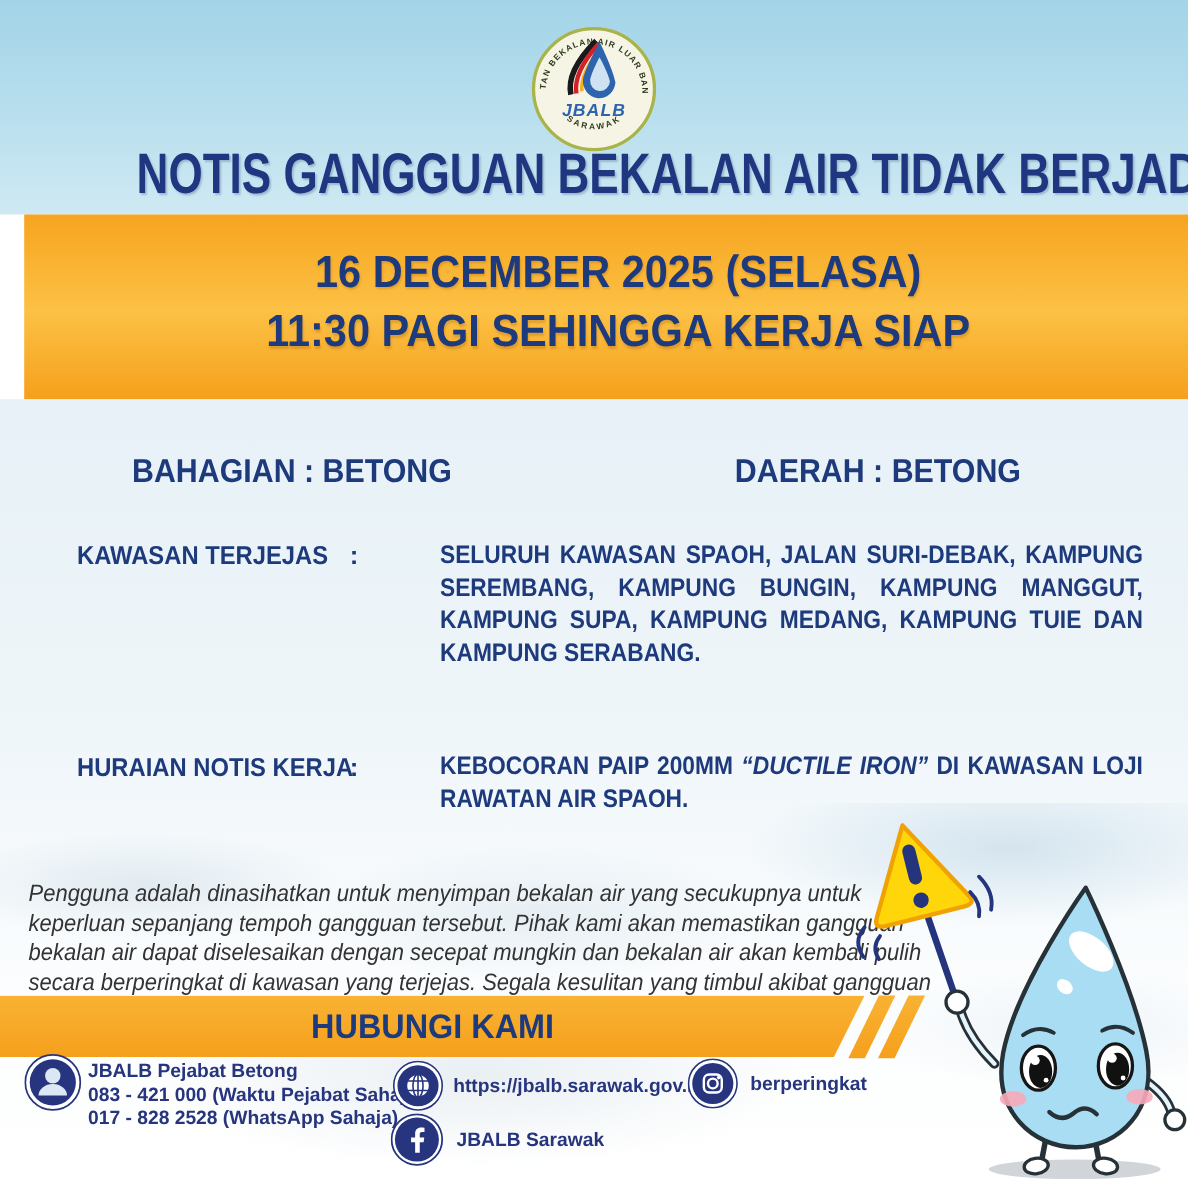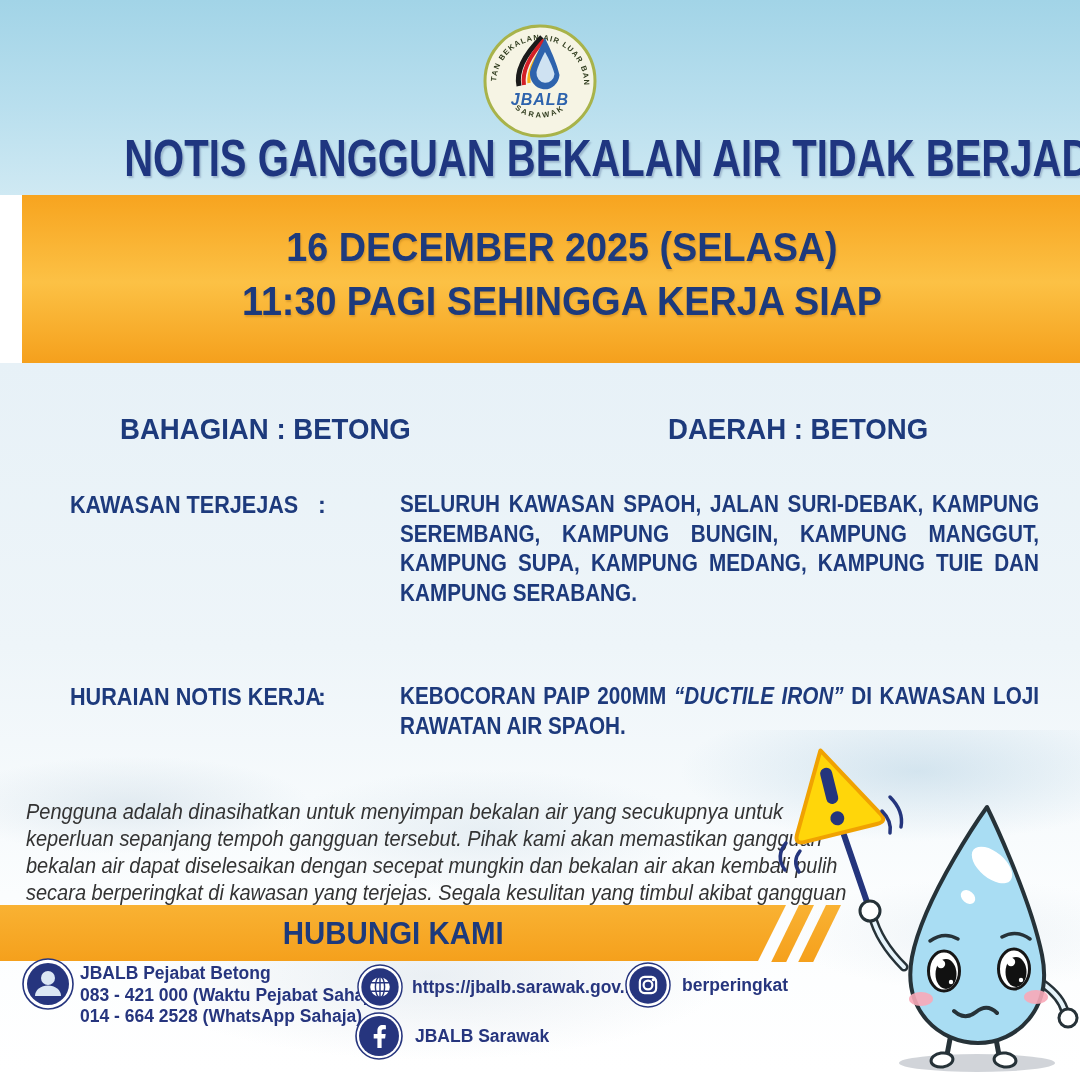--- a/index.html
+++ b/index.html
@@ -150,21 +150,21 @@
 
   <svg class="fi" style="left:22px;top:958px;" width="52" height="52" viewBox="0 0 52 52">
     <circle cx="26" cy="26" r="25" fill="#ffffff" stroke="#26357e" stroke-width="1.6"></circle>
     <circle cx="26" cy="26" r="21" fill="#26357e"></circle>
     <circle cx="26" cy="20" r="7" fill="#dbe7f4"></circle>
     <path d="M13 38 a13 10.5 0 0 1 26 0 z" fill="#dbe7f4"></path>
   </svg>
   <div class="left-block footer-text">
     <div>JBALB Pejabat Betong</div>
     <div>083 - 421 000 (Waktu Pejabat Sahaja)</div>
-    <div>014 - 664 2528 (WhatsApp Sahaja)</div>
+    <div>017 - 828 2528 (WhatsApp Sahaja)</div>
   </div>
 
   <svg class="fi" style="left:357px;top:964px;" width="46" height="46" viewBox="0 0 48 48">
     <circle cx="24" cy="24" r="23" fill="#ffffff" stroke="#26357e" stroke-width="1.5"></circle>
     <circle cx="24" cy="24" r="19.5" fill="#26357e"></circle>
     <circle cx="24" cy="24" r="11" fill="#ffffff"></circle>
     <ellipse cx="24" cy="24" rx="4.8" ry="11" fill="none" stroke="#26357e" stroke-width="1.5"></ellipse>
     <path d="M14 19.5 H34 M14 28.5 H34 M24 13 V35" stroke="#26357e" stroke-width="1.5" fill="none"></path>
     <circle cx="24" cy="24" r="11" fill="none" stroke="#26357e" stroke-width="1.6"></circle>
   </svg>

